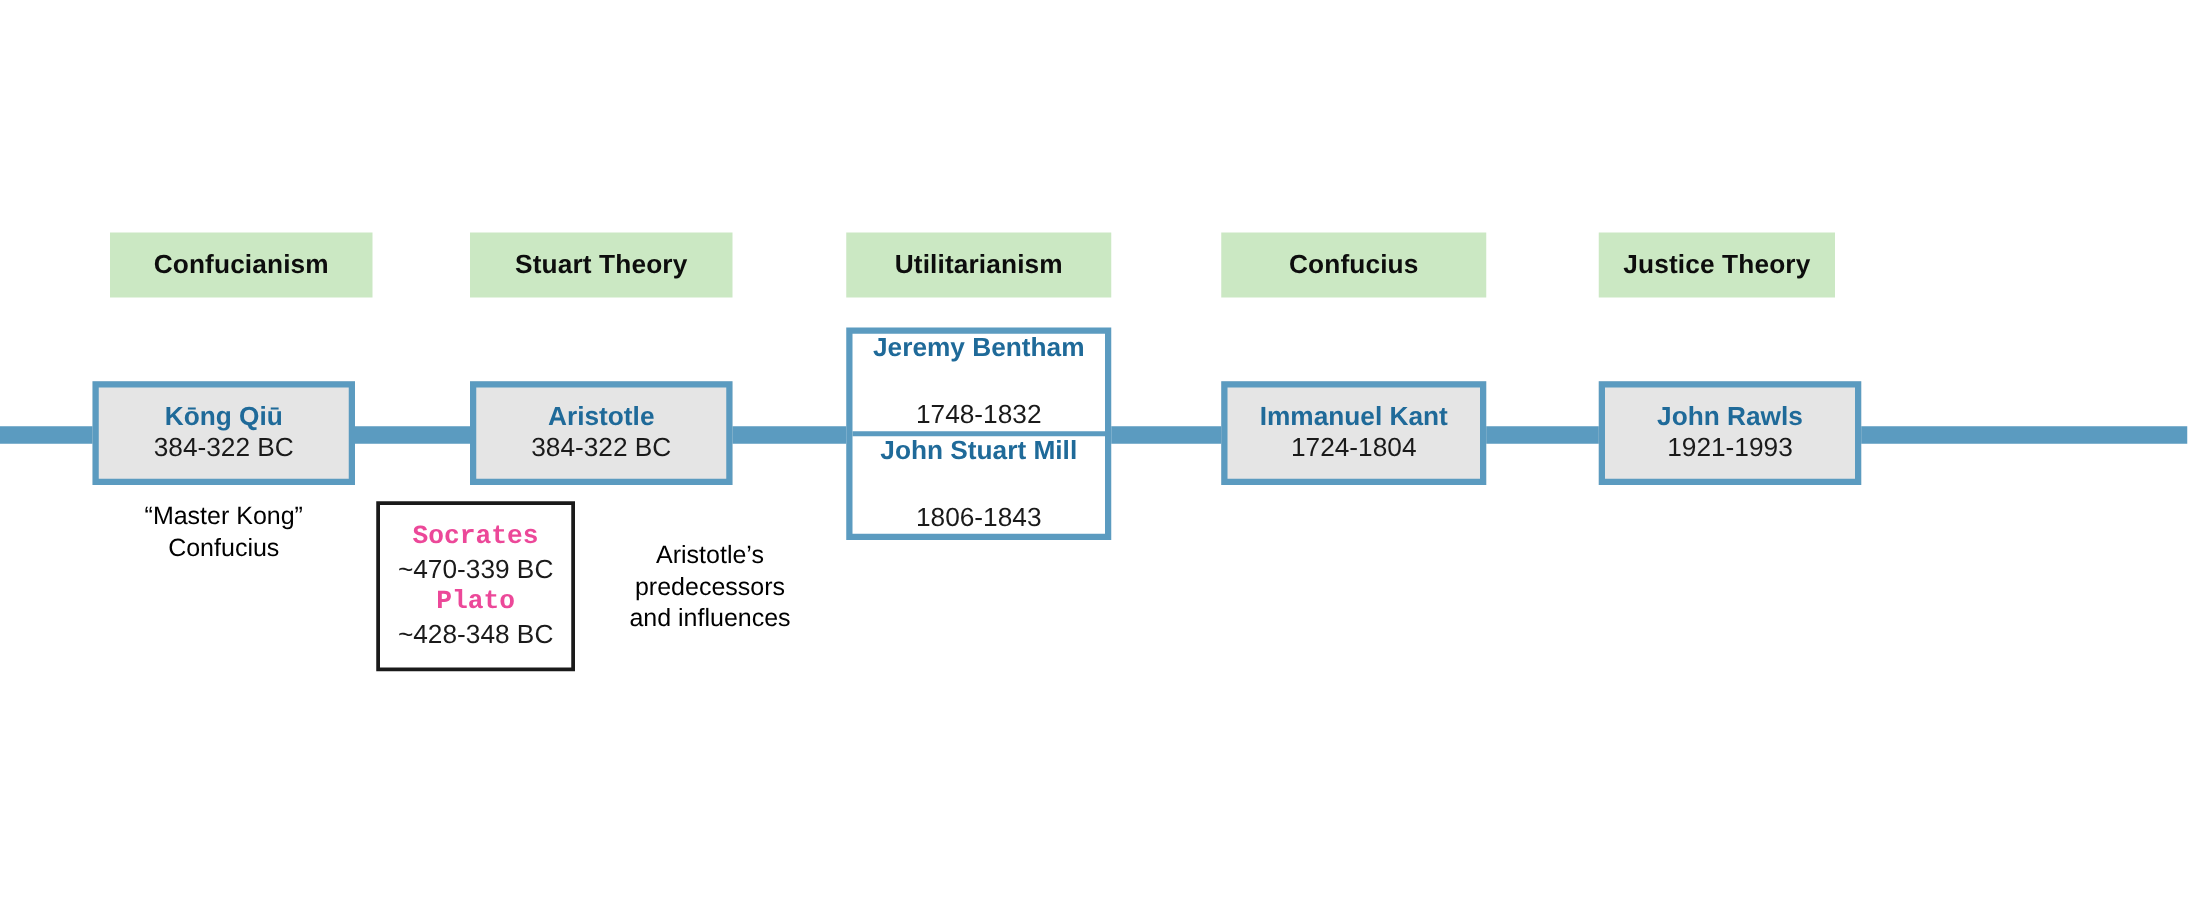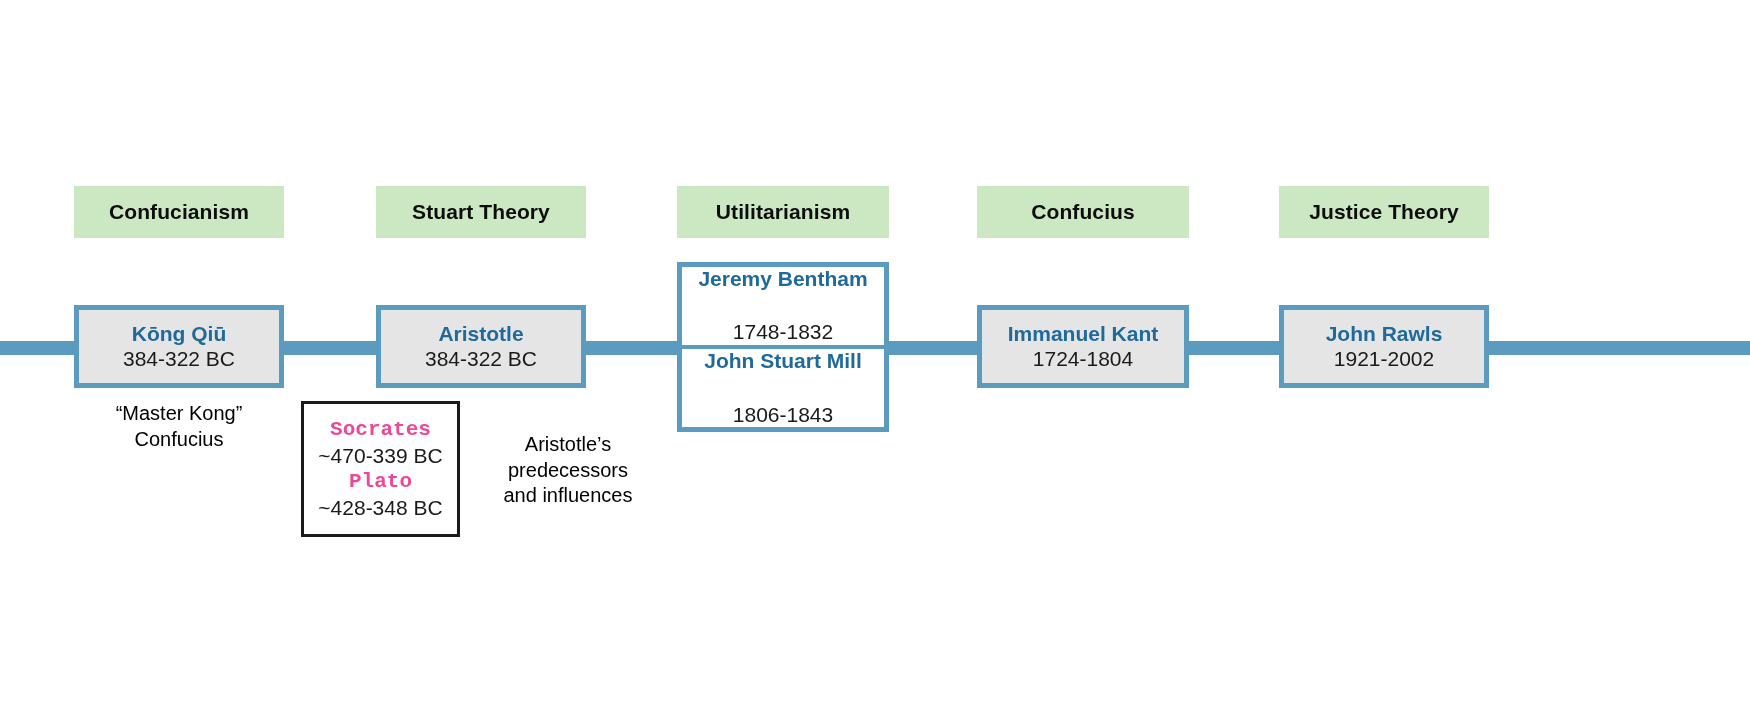--- a/index.html
+++ b/index.html
@@ -133,37 +133,37 @@
 
 <div id="canvas">
 
   <div class="spine" style="left:0px; top:341px; width:76px;"></div>
   <div class="spine" style="left:280px; top:341px; width:98px;"></div>
   <div class="spine" style="left:583px; top:341px; width:96px;"></div>
   <div class="spine" style="left:884px; top:341px; width:94px;"></div>
   <div class="spine" style="left:1186px; top:341px; width:94px;"></div>
   <div class="spine" style="left:1487px; top:341px; width:263px;"></div>
 
-  <div class="theory-header" style="left:74px; top:186px; width:210px;">
+  <div class="theory-header" style="left:88px; top:186px; width:210px;">
     <span>Confucianism</span>
   </div>
 
   <div class="theory-header" style="left:376px; top:186px; width:210px;">
     <span>Stuart Theory</span>
   </div>
 
   <div class="theory-header" style="left:677px; top:186px; width:212px;">
     <span>Utilitarianism</span>
   </div>
 
   <div class="theory-header" style="left:977px; top:186px; width:212px;">
     <span>Confucius</span>
   </div>
 
-  <div class="theory-header" style="left:1279px; top:186px; width:210px;">
+  <div class="theory-header" style="left:1279px; top:186px; width:189px;">
     <span>Justice Theory</span>
   </div>
 
   <div class="person-box" style="left:74px; top:305px; width:210px; height:83px;">
     <div class="person-name">Kōng Qiū</div>
     <div class="person-dates">384-322 BC</div>
   </div>
 
   <div class="person-box" style="left:376px; top:305px; width:210px; height:83px;">
     <div class="person-name">Aristotle</div>
@@ -182,21 +182,21 @@
     </div>
   </div>
 
   <div class="person-box" style="left:977px; top:305px; width:212px; height:83px;">
     <div class="person-name">Immanuel Kant</div>
     <div class="person-dates">1724-1804</div>
   </div>
 
   <div class="person-box" style="left:1279px; top:305px; width:210px; height:83px;">
     <div class="person-name">John Rawls</div>
-    <div class="person-dates">1921-2002</div>
+    <div class="person-dates">1921-1993</div>
   </div>
 
   <div class="caption" style="left:74px; top:401px; width:210px;">“Master Kong”
 Confucius</div>
 
   <div class="caption caption-left" style="left:473px; top:432px; width:190px;text-align:center;">Aristotle’s
 predecessors
 and influences</div>
 
   <div class="note-box" style="left:301px; top:401px; width:159px; height:136px;">

